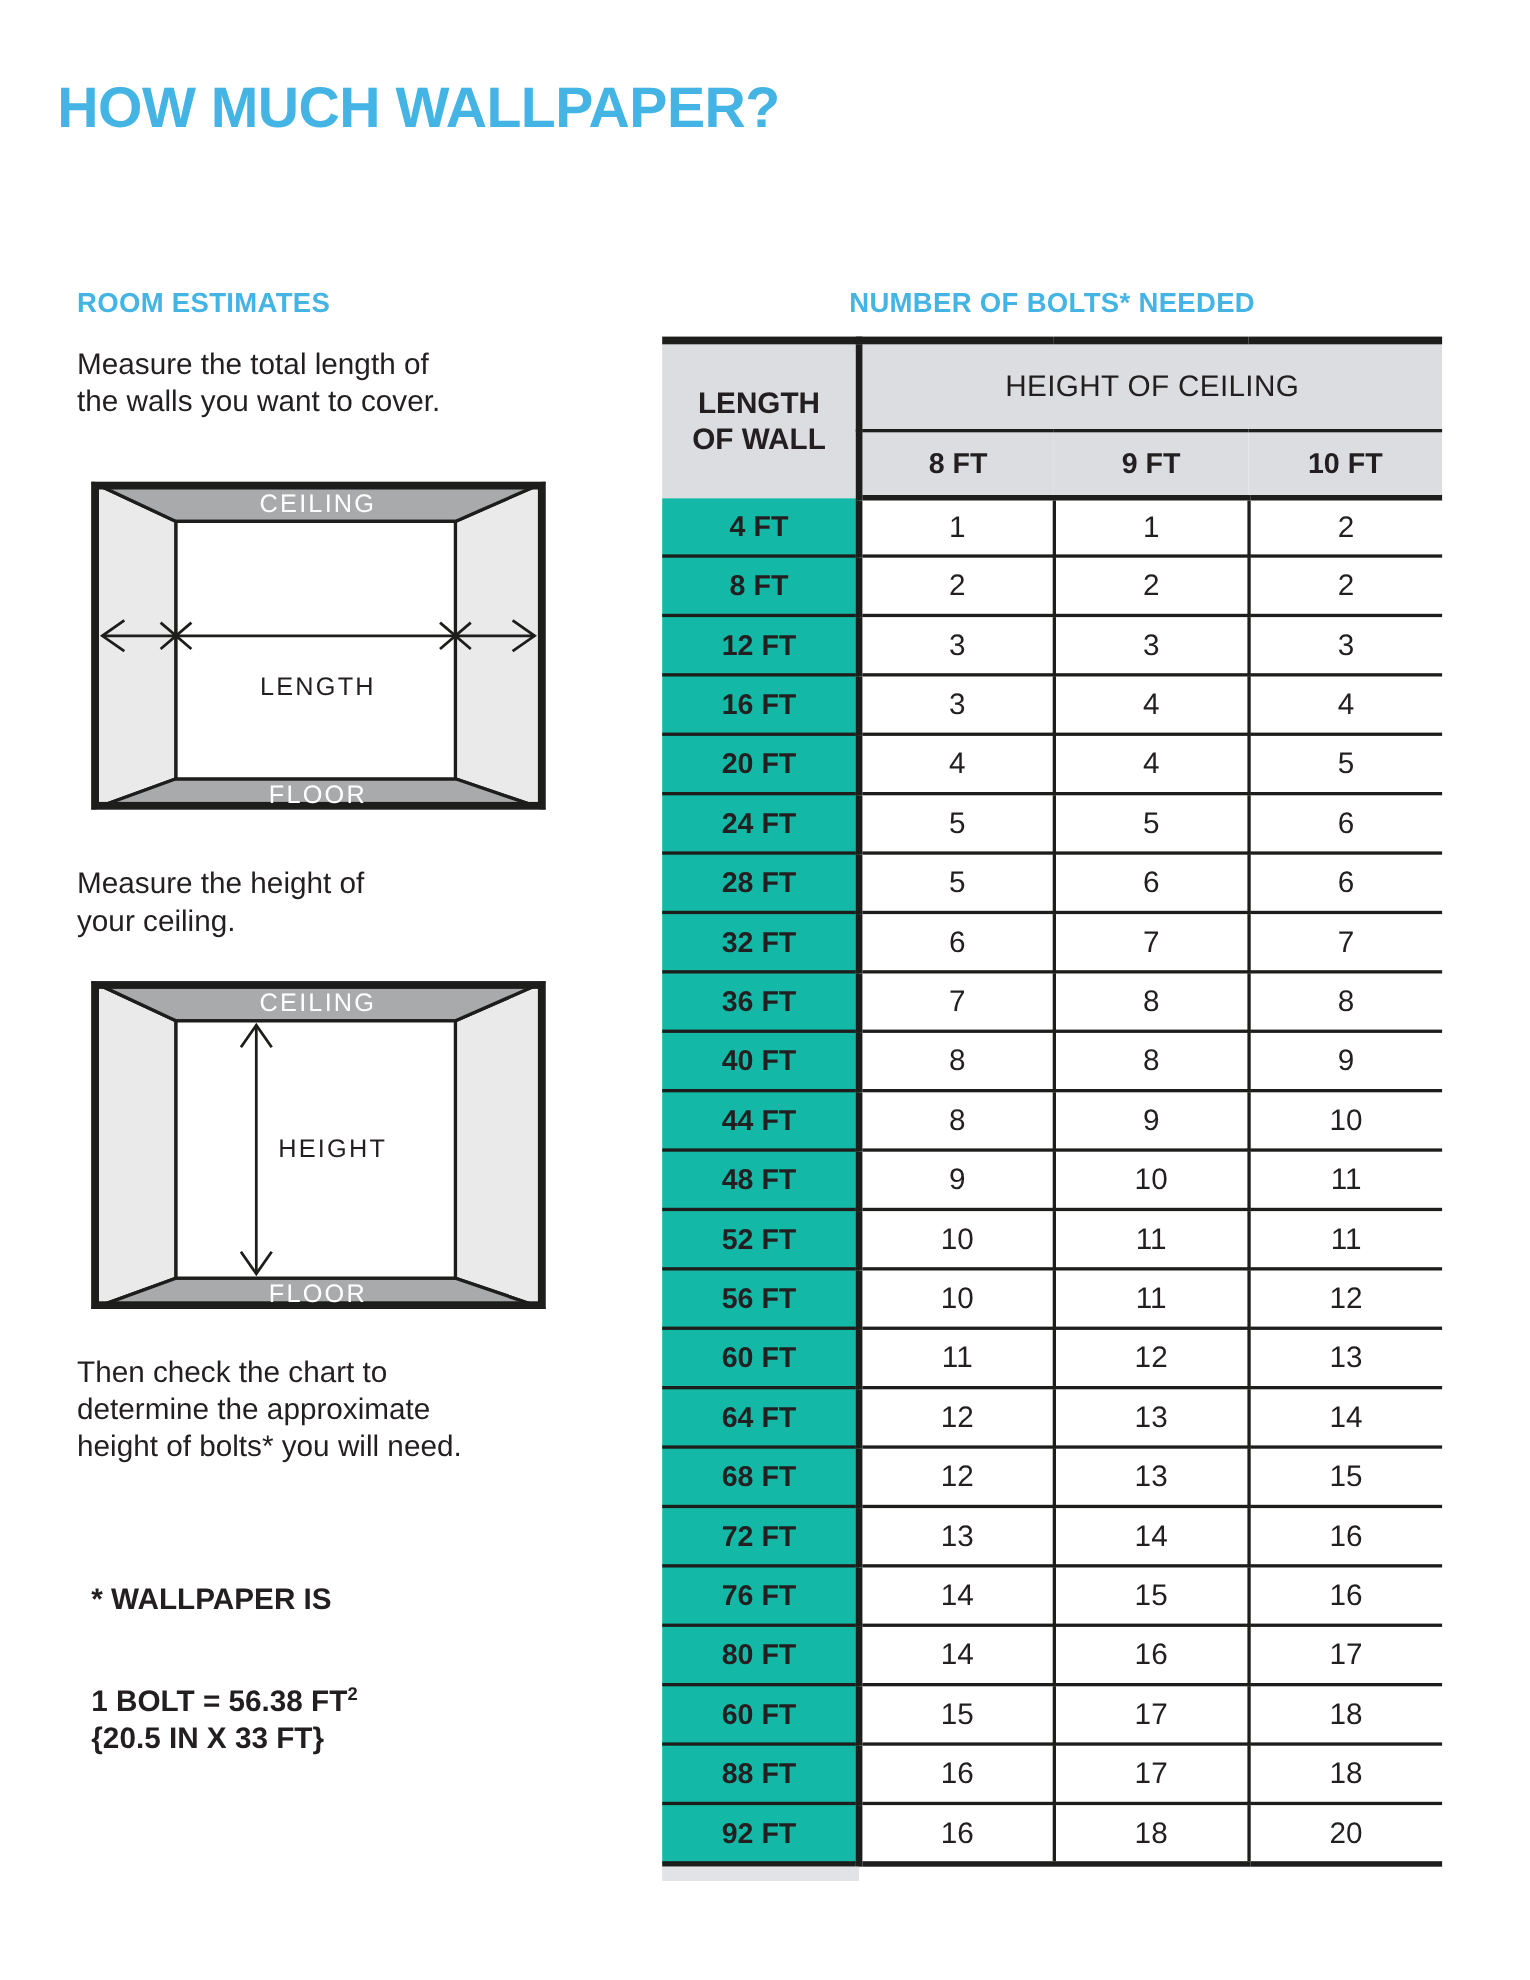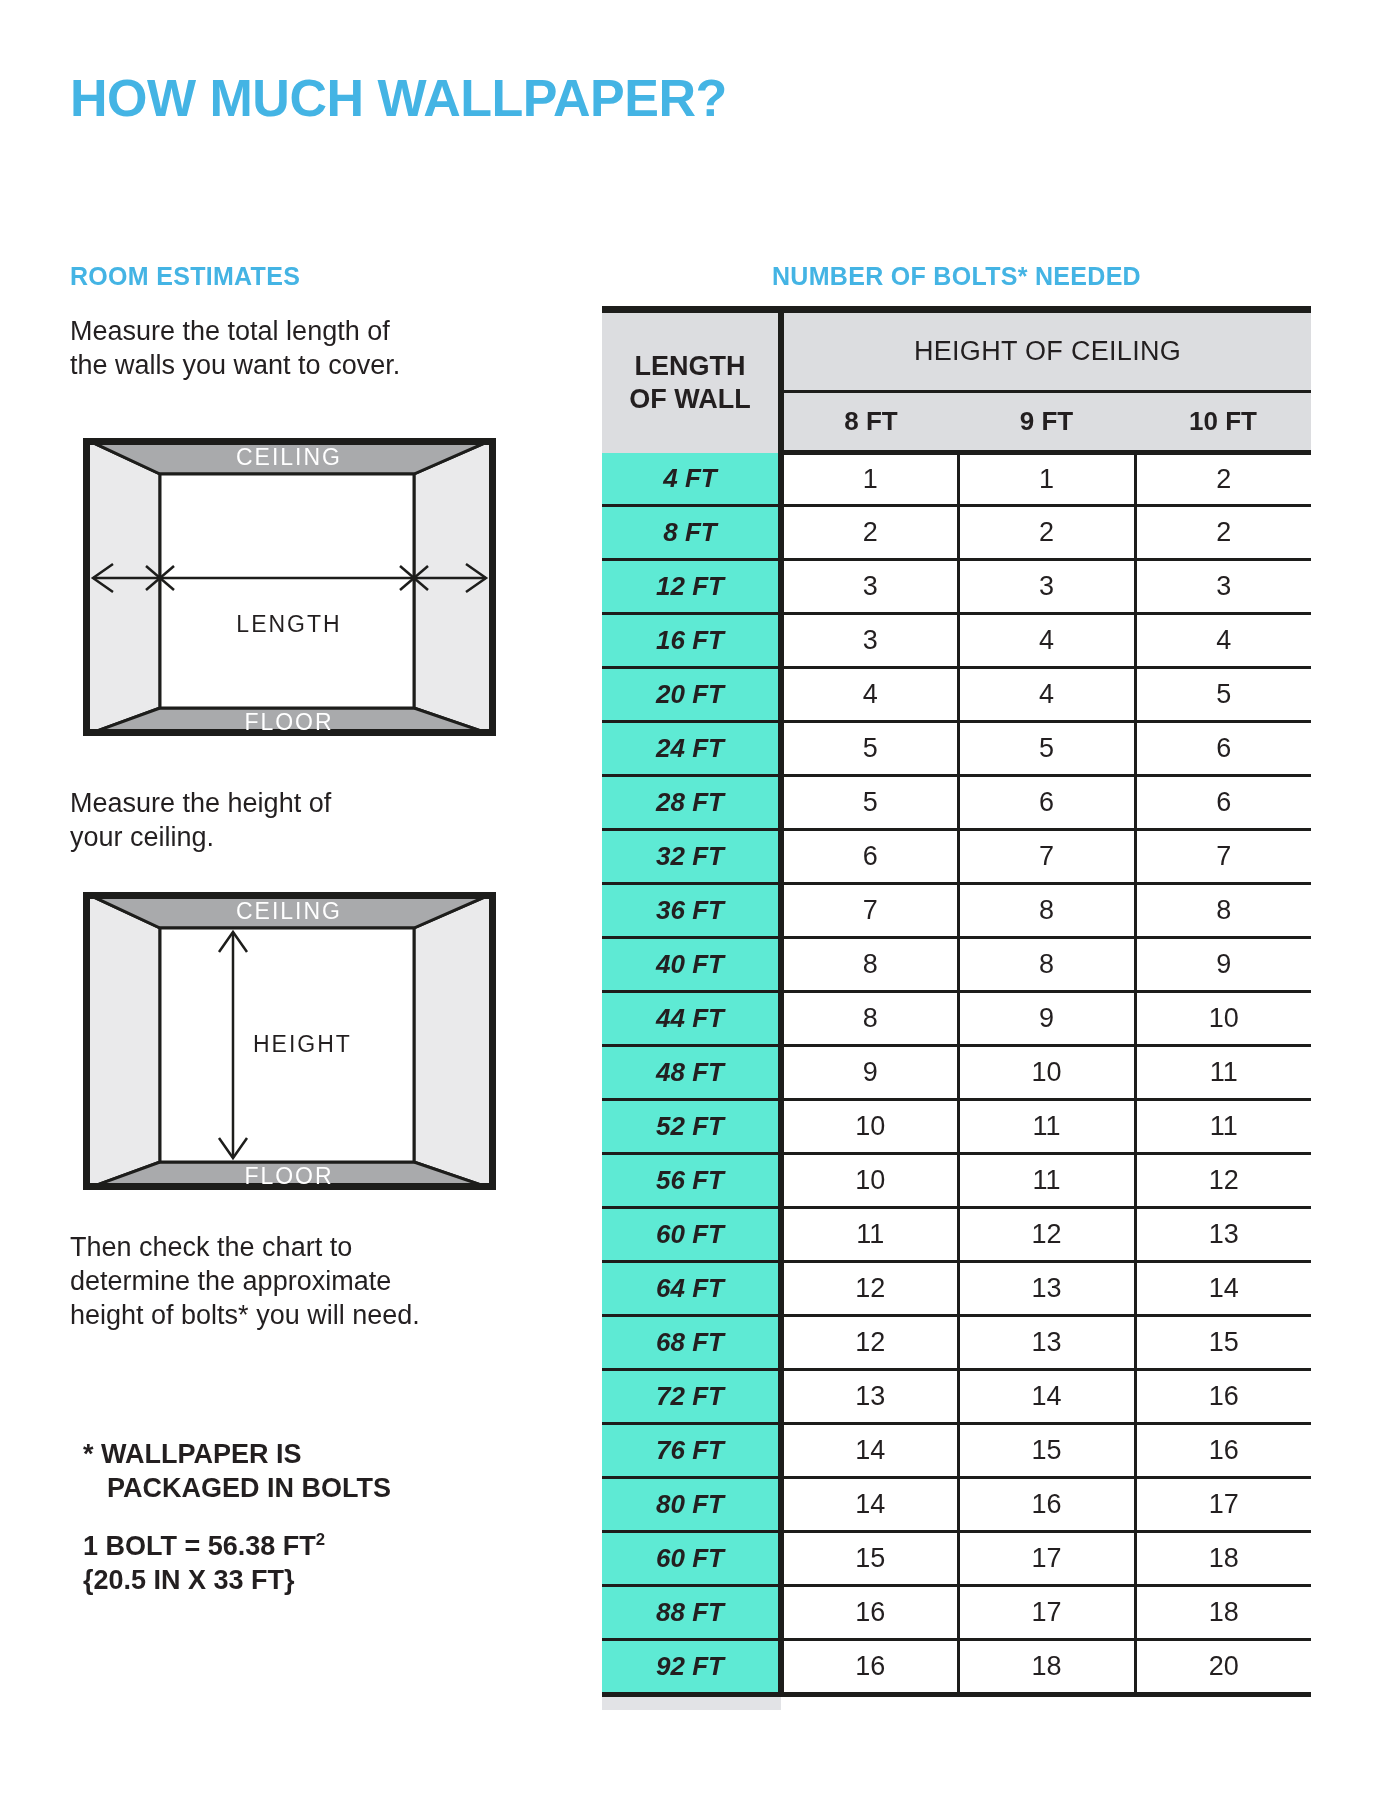--- a/index.html
+++ b/index.html
@@ -80,27 +80,26 @@
     letter-spacing:0.3px;
   }
   tr.subhdr th {
     background:#dcdde0;
     border-bottom:5px solid #1d1d1b;
     font-weight:bold;
     font-size:26px;
     height:57px;
   }
   tbody th.rowlabel {
-    background:#5eead4;
+    background:#14b8a6;
     border-right:6px solid #1d1d1b;
     border-bottom:3px solid #1d1d1b;
     font-weight:bold;
     font-size:26px;
     height:51px;
-    font-style:italic;
   }
   tbody td {
     background:#ffffff;
     border:3px solid #1d1d1b;
     font-size:27px;
     font-weight:normal;
   }
   tbody td:last-child { border-right:none; }
   tbody tr:last-child td, tbody tr:last-child th { border-bottom:5px solid #1d1d1b; }
   .bottom-sliver {
@@ -114,21 +113,21 @@
     font-family:"Liberation Sans", sans-serif;
   }
   .diag-surface-label { fill:#ffffff; font-size:23px; letter-spacing:2px; }
   .diag-dim-label { fill:#231f20; font-size:23px; letter-spacing:2px; }
 </style>
 </head>
 <body>
 
 <div class="page">
 
-  <h1 class="title abs" style="left:70px; top:68px;">HOW MUCH WALLPAPER?</h1>
+  <h1 class="title abs" style="left:52px; top:68px;">HOW MUCH WALLPAPER?</h1>
 
   <h2 class="section-heading abs" style="left:70px; top:262px;">ROOM ESTIMATES</h2>
 
   <p class="para abs" style="left:70px; top:314px;">
     <span class="line">Measure the total length of</span>
     <span class="line">the walls you want to cover.</span>
   </p>
 
   <svg class="diagram abs" style="left:83px; top:438px;" width="413" height="298" viewBox="0 0 413 298">
     <rect x="0" y="0" width="413" height="298" fill="#ffffff"></rect>
@@ -176,21 +175,20 @@
   </svg>
 
   <p class="para abs" style="left:70px; top:1230px;">
     <span class="line">Then check the chart to</span>
     <span class="line">determine the approximate</span>
     <span class="line">height of bolts* you will need.</span>
   </p>
 
   <p class="footnote abs" style="left:70px; top:1424px;">
     <span class="line">* WALLPAPER IS</span>
-    <span class="line indent">PACKAGED IN BOLTS</span>
   </p>
 
   <p class="boltinfo abs" style="left:70px; top:1516px;">
     <span class="line"><span>1 BOLT = 56.38 FT</span><sup>2</sup></span>
     <span class="line">{20.5 IN X 33 FT}</span>
   </p>
 
   <h2 class="section-heading table-heading abs" style="left:602px; top:262px;">NUMBER OF BOLTS* NEEDED</h2>
 
   <table class="bolts abs" style="left:602px; top:306px;">

